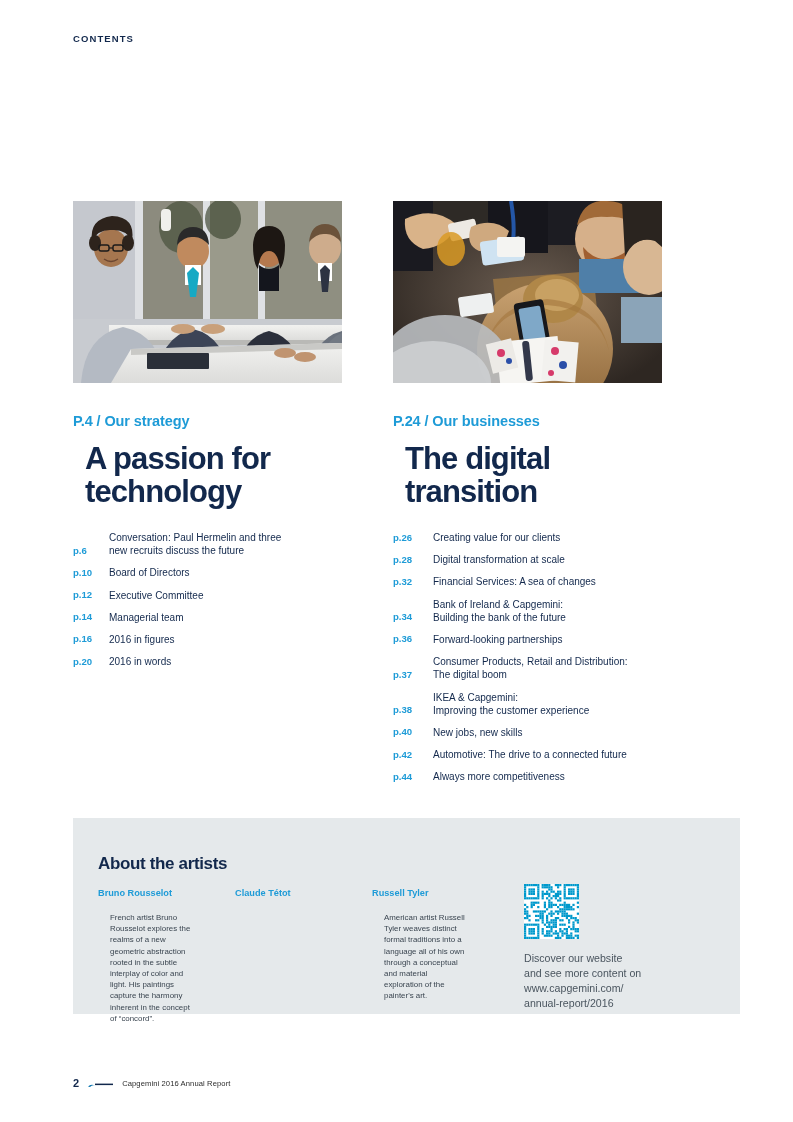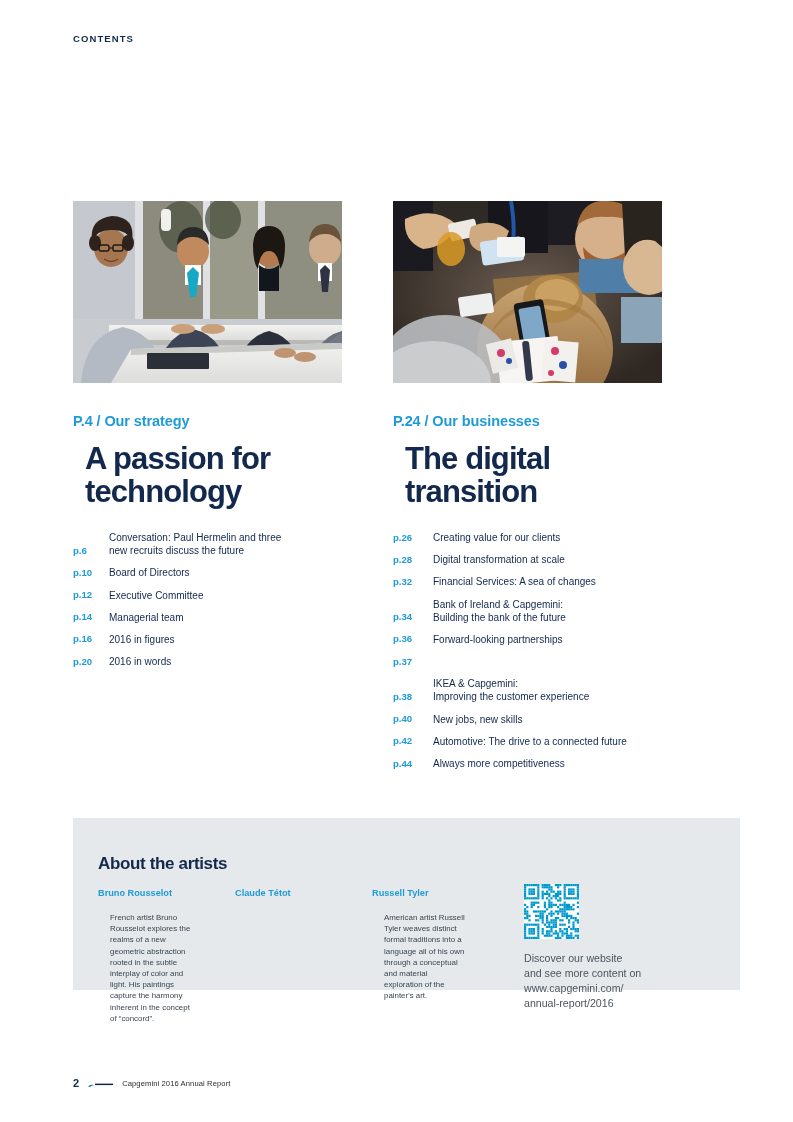--- a/index.html
+++ b/index.html
@@ -100,21 +100,21 @@
     line-height: 1.32;
     white-space: pre-line;
   }
 
   
   .artists-panel {
     position: absolute;
     left: 73px;
     top: 818px;
     width: 667px;
-    height: 172px;
+    height: 196px;
     background: #E5E9EB;
   }
   .artists-title {
     position: absolute;
     left: 25px;
     top: 36px;
     font-size: 17px;
     font-weight: bold;
     color: #12284C;
     letter-spacing: -0.35px;
@@ -386,20 +386,22 @@
       <span class="toc-page">p.34</span>
       <span class="toc-title">Bank of Ireland &amp; Capgemini:
 Building the bank of the future</span>
     </li>
     <li>
       <span class="toc-page">p.36</span>
       <span class="toc-title">Forward-looking partnerships</span>
     </li>
     <li>
       <span class="toc-page">p.37</span>
+      <span class="toc-title">Consumer Products, Retail and Distribution:
+The digital boom</span>
     </li>
     <li>
       <span class="toc-page">p.38</span>
       <span class="toc-title">IKEA &amp; Capgemini:
 Improving the customer experience</span>
     </li>
     <li>
       <span class="toc-page">p.40</span>
       <span class="toc-title">New jobs, new skills</span>
     </li>

